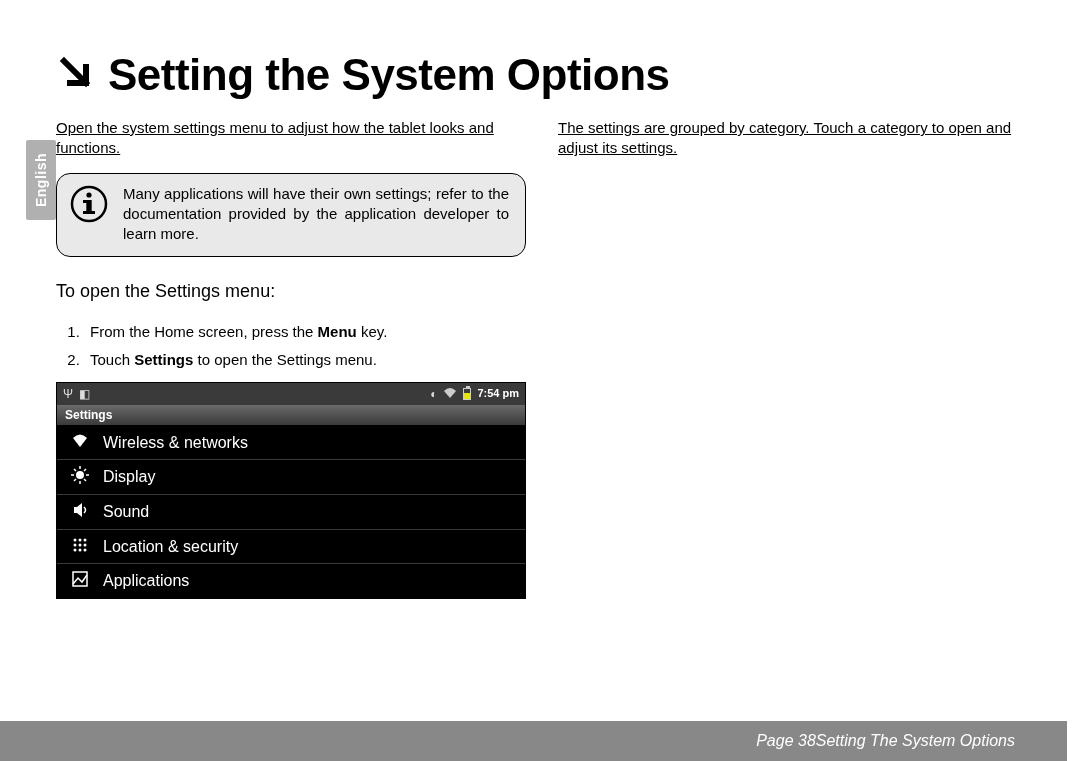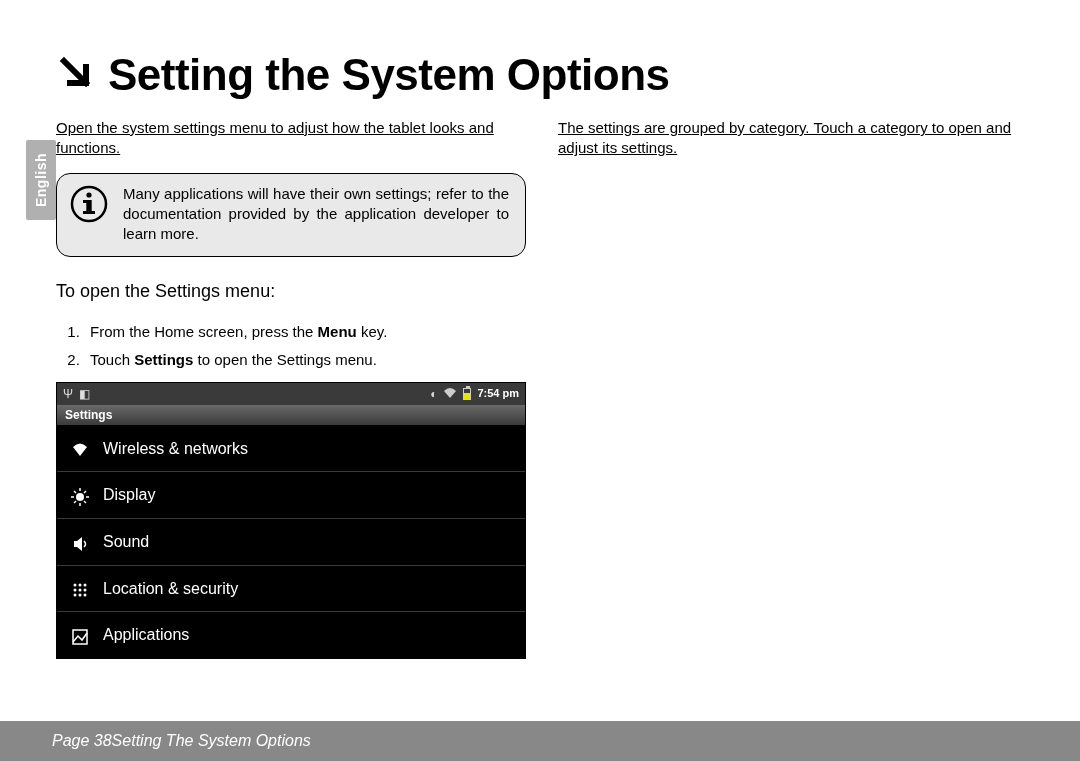--- a/index.html
+++ b/index.html
@@ -61,32 +61,32 @@
   .sb-batt { display:inline-block; width:8px; height:12px; border:1px solid #ccc; position:relative; }
   .sb-batt::before { content:""; position:absolute; top:-3px; left:2px; width:4px; height:2px; background:#ccc; }
   .sb-batt::after { content:""; position:absolute; bottom:0; left:0; right:0; height:6px; background:#e6e600; }
 
   .shot .titlebar {
     background: linear-gradient(#6a6a6a,#3a3a3a);
     font-size: 12px; font-weight: bold; color: #fff;
     padding: 2px 8px; border-bottom: 1px solid #000;
   }
   .shot .item {
-    display: flex; align-items: flex-end; gap: 14px;
-    padding: 12px 14px; font-size: 16px; color: #fff;
+    display: flex; align-items: flex-start; gap: 14px;
+    padding: 6px 14px; font-size: 16px; color: #fff;
     border-bottom: 1px solid #3a3a3a;
   }
   .shot .item:last-child { border-bottom: none; }
   .shot .ico { width: 18px; height: 18px; display:flex; align-items:center; justify-content:center; }
 
   
   .footer {
-    position: absolute; left: 0; right: 0; bottom: 0;
+    position: absolute; left: 0; right: 13px; bottom: 0;
     height: 40px; background: #888; color: #fff;
-    display: flex; align-items: center; justify-content: flex-start;
+    display: flex; align-items: center; justify-content: flex-end;
     padding: 0 52px; font-size: 16px; font-style: italic;
   }
   .footer .pl { font-style: italic; }
 </style>
 </head>
 <body>
 
 <div class="page">
 
   <div class="lang-tab">

